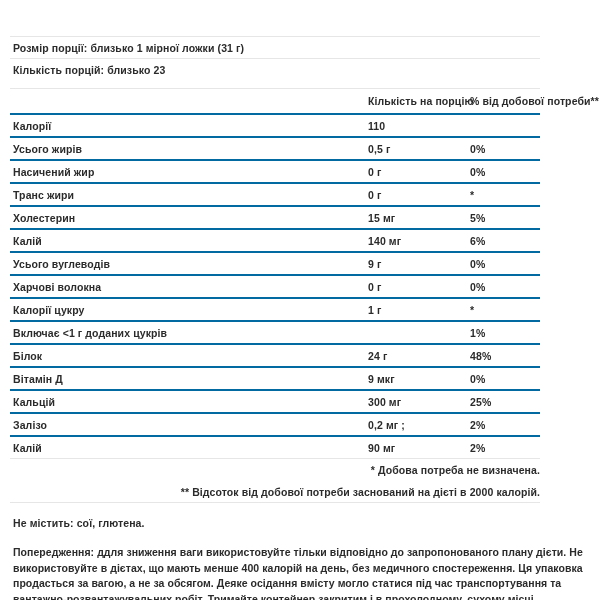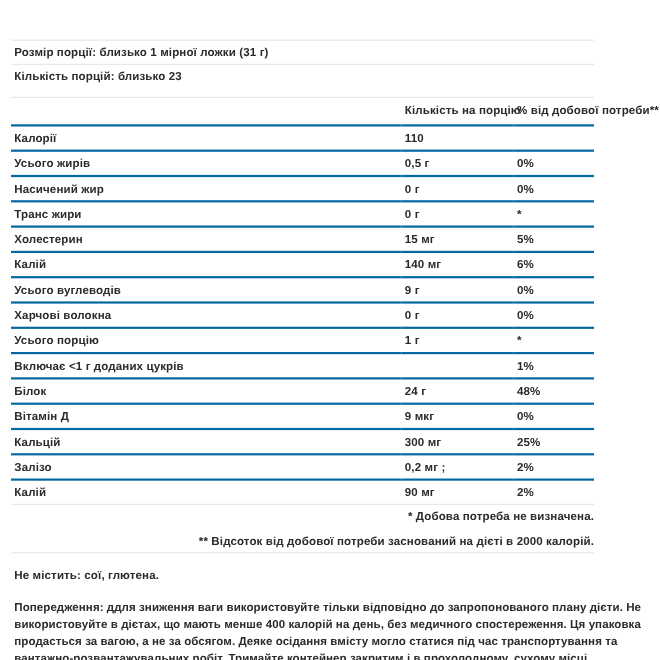--- a/index.html
+++ b/index.html
@@ -162,21 +162,21 @@
           <td>Усього вуглеводів</td>
           <td>9 г</td>
           <td>0%</td>
         </tr>
         <tr>
           <td>Харчові волокна</td>
           <td>0 г</td>
           <td>0%</td>
         </tr>
         <tr>
-          <td>Усього порцію</td>
+          <td>Калорії цукру</td>
           <td>1 г</td>
           <td>*</td>
         </tr>
         <tr>
           <td>Включає &lt;1 г доданих цукрів</td>
           <td></td>
           <td>1%</td>
         </tr>
         <tr>
           <td>Білок</td>

